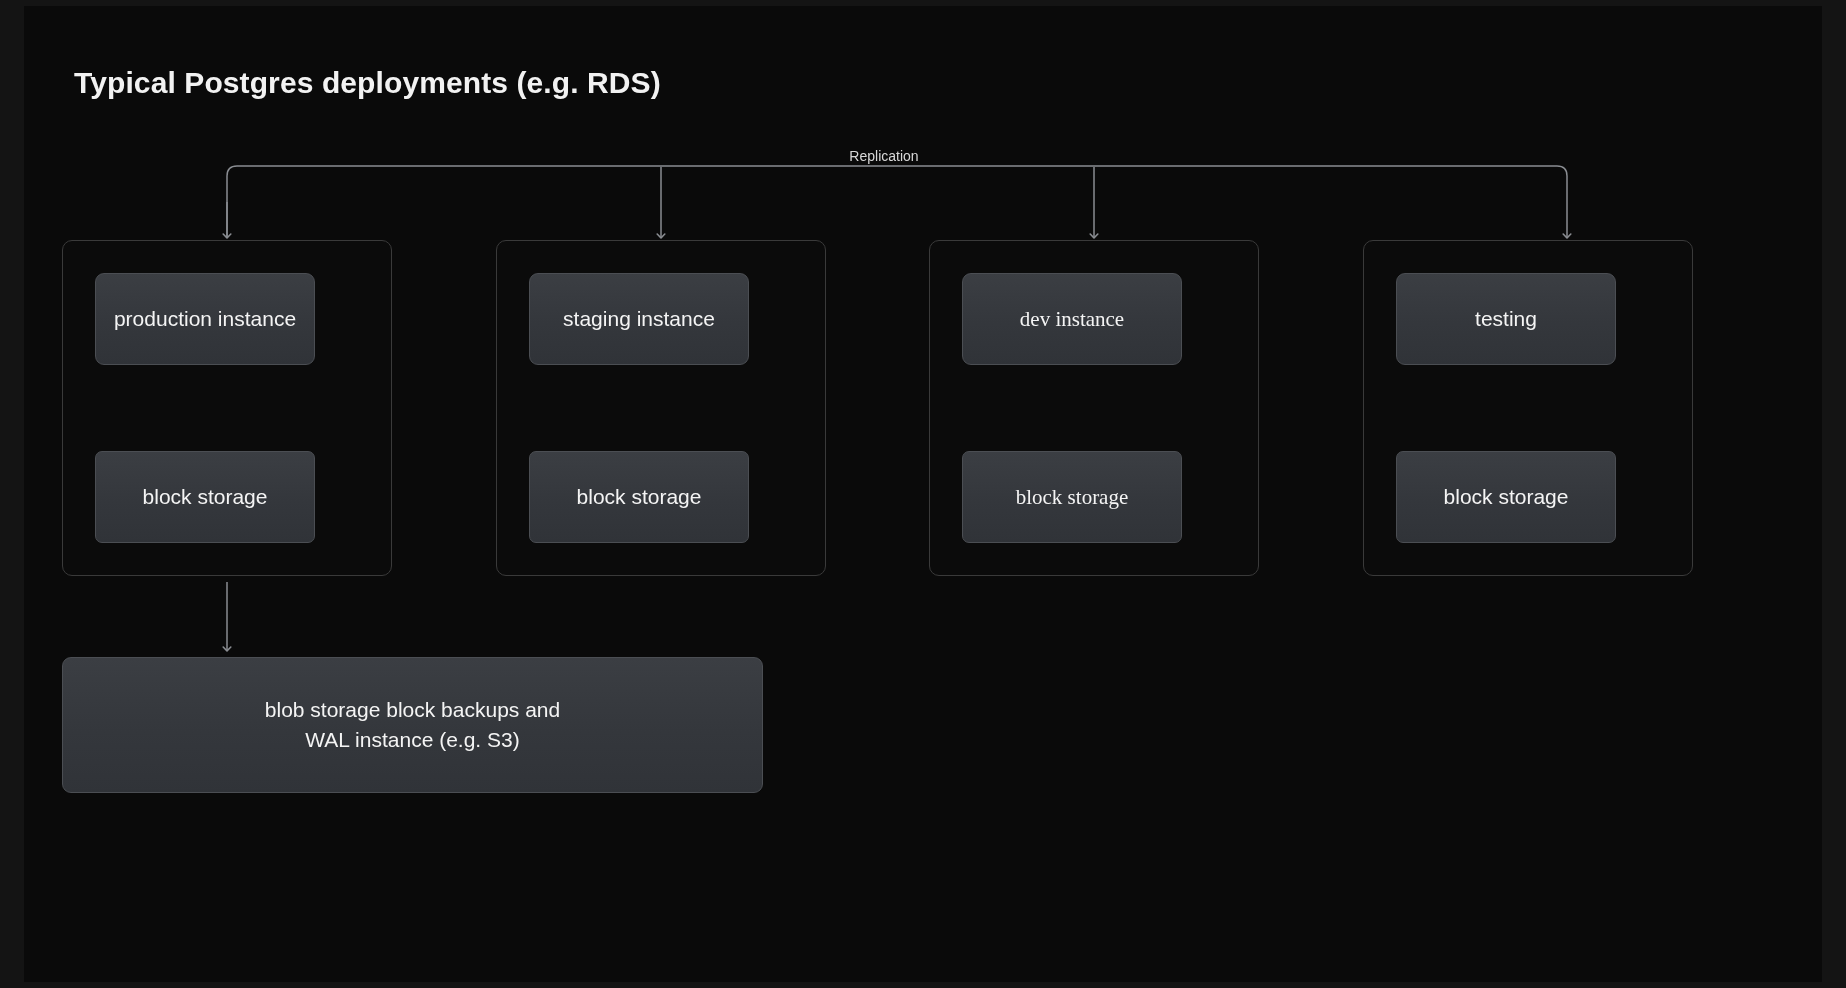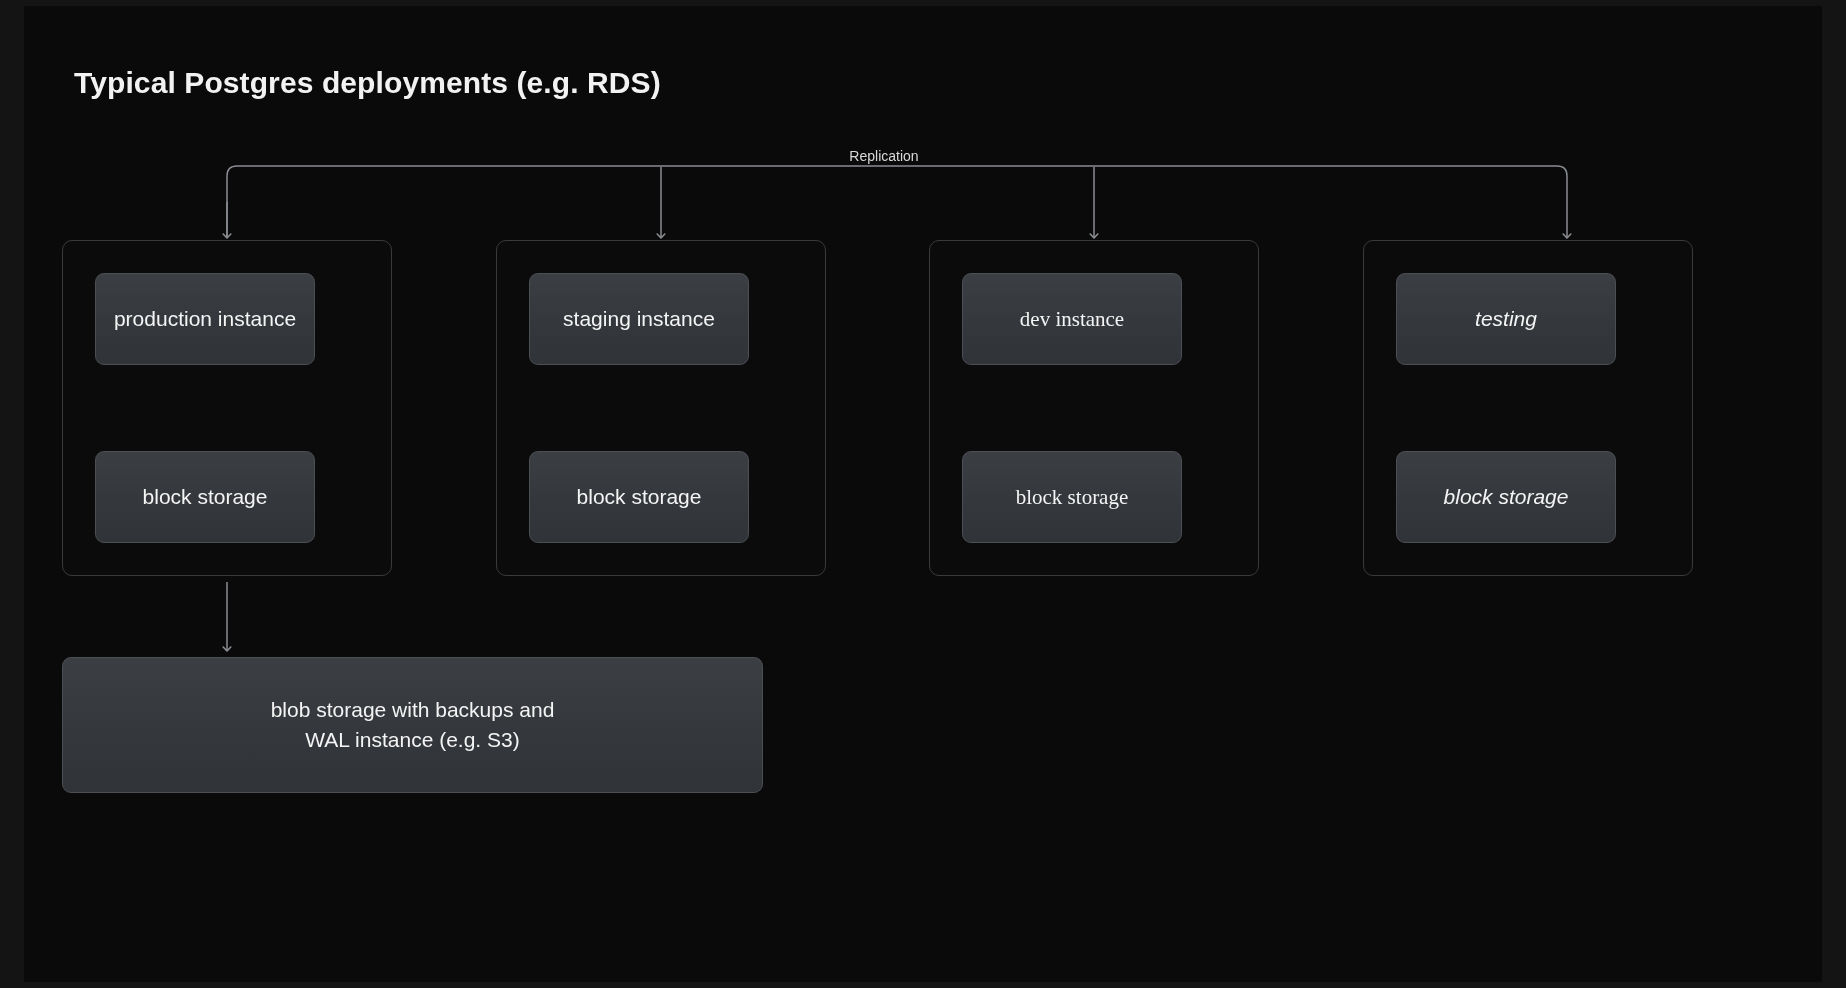--- a/index.html
+++ b/index.html
@@ -85,37 +85,37 @@
     width: 330px;
     height: 336px;
     border: 1px solid #3a3a3a;
     border-radius: 10px;
     background: #0b0b0b;
     box-sizing: border-box;
   }
   .group.col0 { left: 0px; }
   .group.col1 { left: 434px; }
   .group.col2 { left: 867px; font-family: Liberation Serif, serif; }
-  .group.col3 { left: 1301px; font-style: italic; }
+  .group.col3 { left: 1301px; }
 
   .node {
     position: absolute;
     left: 32px;
     width: 220px;
     height: 92px;
     border-radius: 9px;
     border: 1px solid #4b4e53;
     background: linear-gradient(180deg, #3b3e43 0%, #34373c 55%, #303338 100%);
     box-sizing: border-box;
     display: flex;
     align-items: center;
     justify-content: center;
   }
   .node.top { top: 32px; }
-  .node.bottom { top: 210px; }
+  .node.bottom { top: 210px; border-radius: 7px; }
 
   .node-label {
     font-size: 21px;
     color: #f4f4f4;
     white-space: nowrap;
     line-height: 1.25;
     text-align: center;
   }
 
   
@@ -216,19 +216,19 @@
         </div>
         <div class="node bottom">
           <span class="node-label">block storage</span>
         </div>
       </div>
 
     </div>
 
     <div class="blob-box">
       <span class="blob-label">
-        <span>blob storage with backups and</span><br>
+        <span>blob storage block backups and</span><br>
         <span>WAL instance (e.g. S3)</span>
       </span>
     </div>
 
   </div>
 </div>
 
 </body></html>

